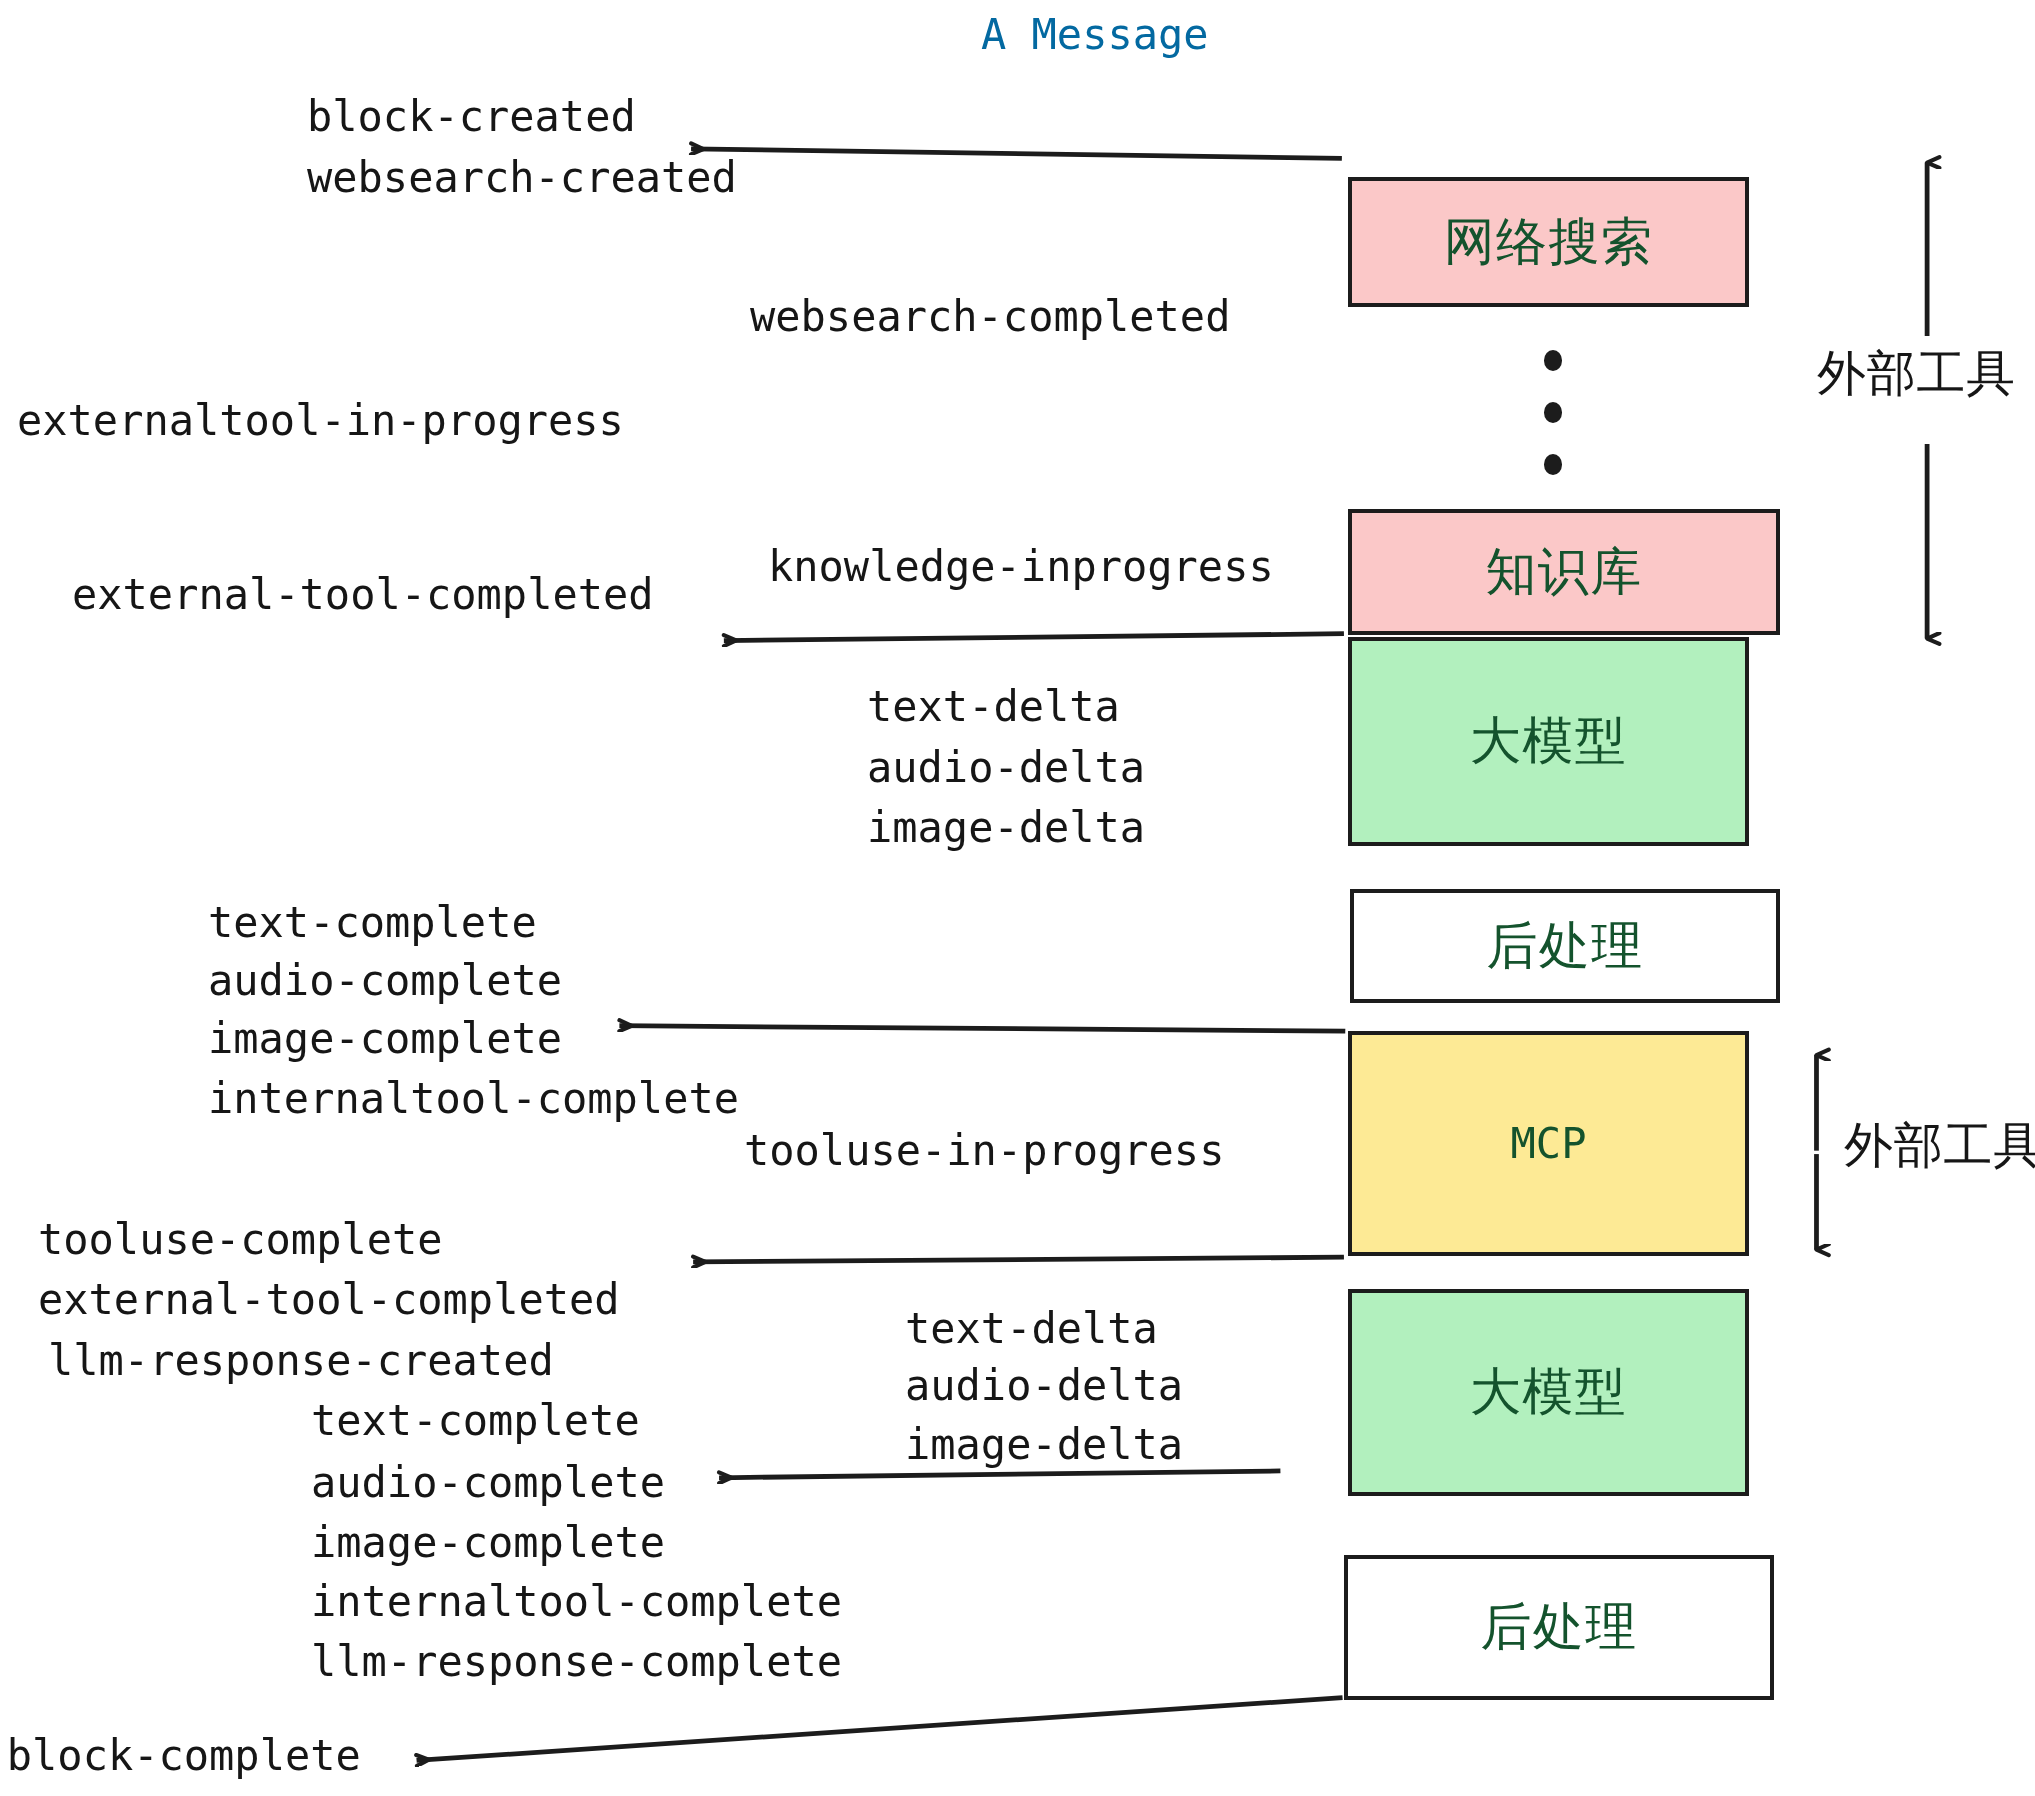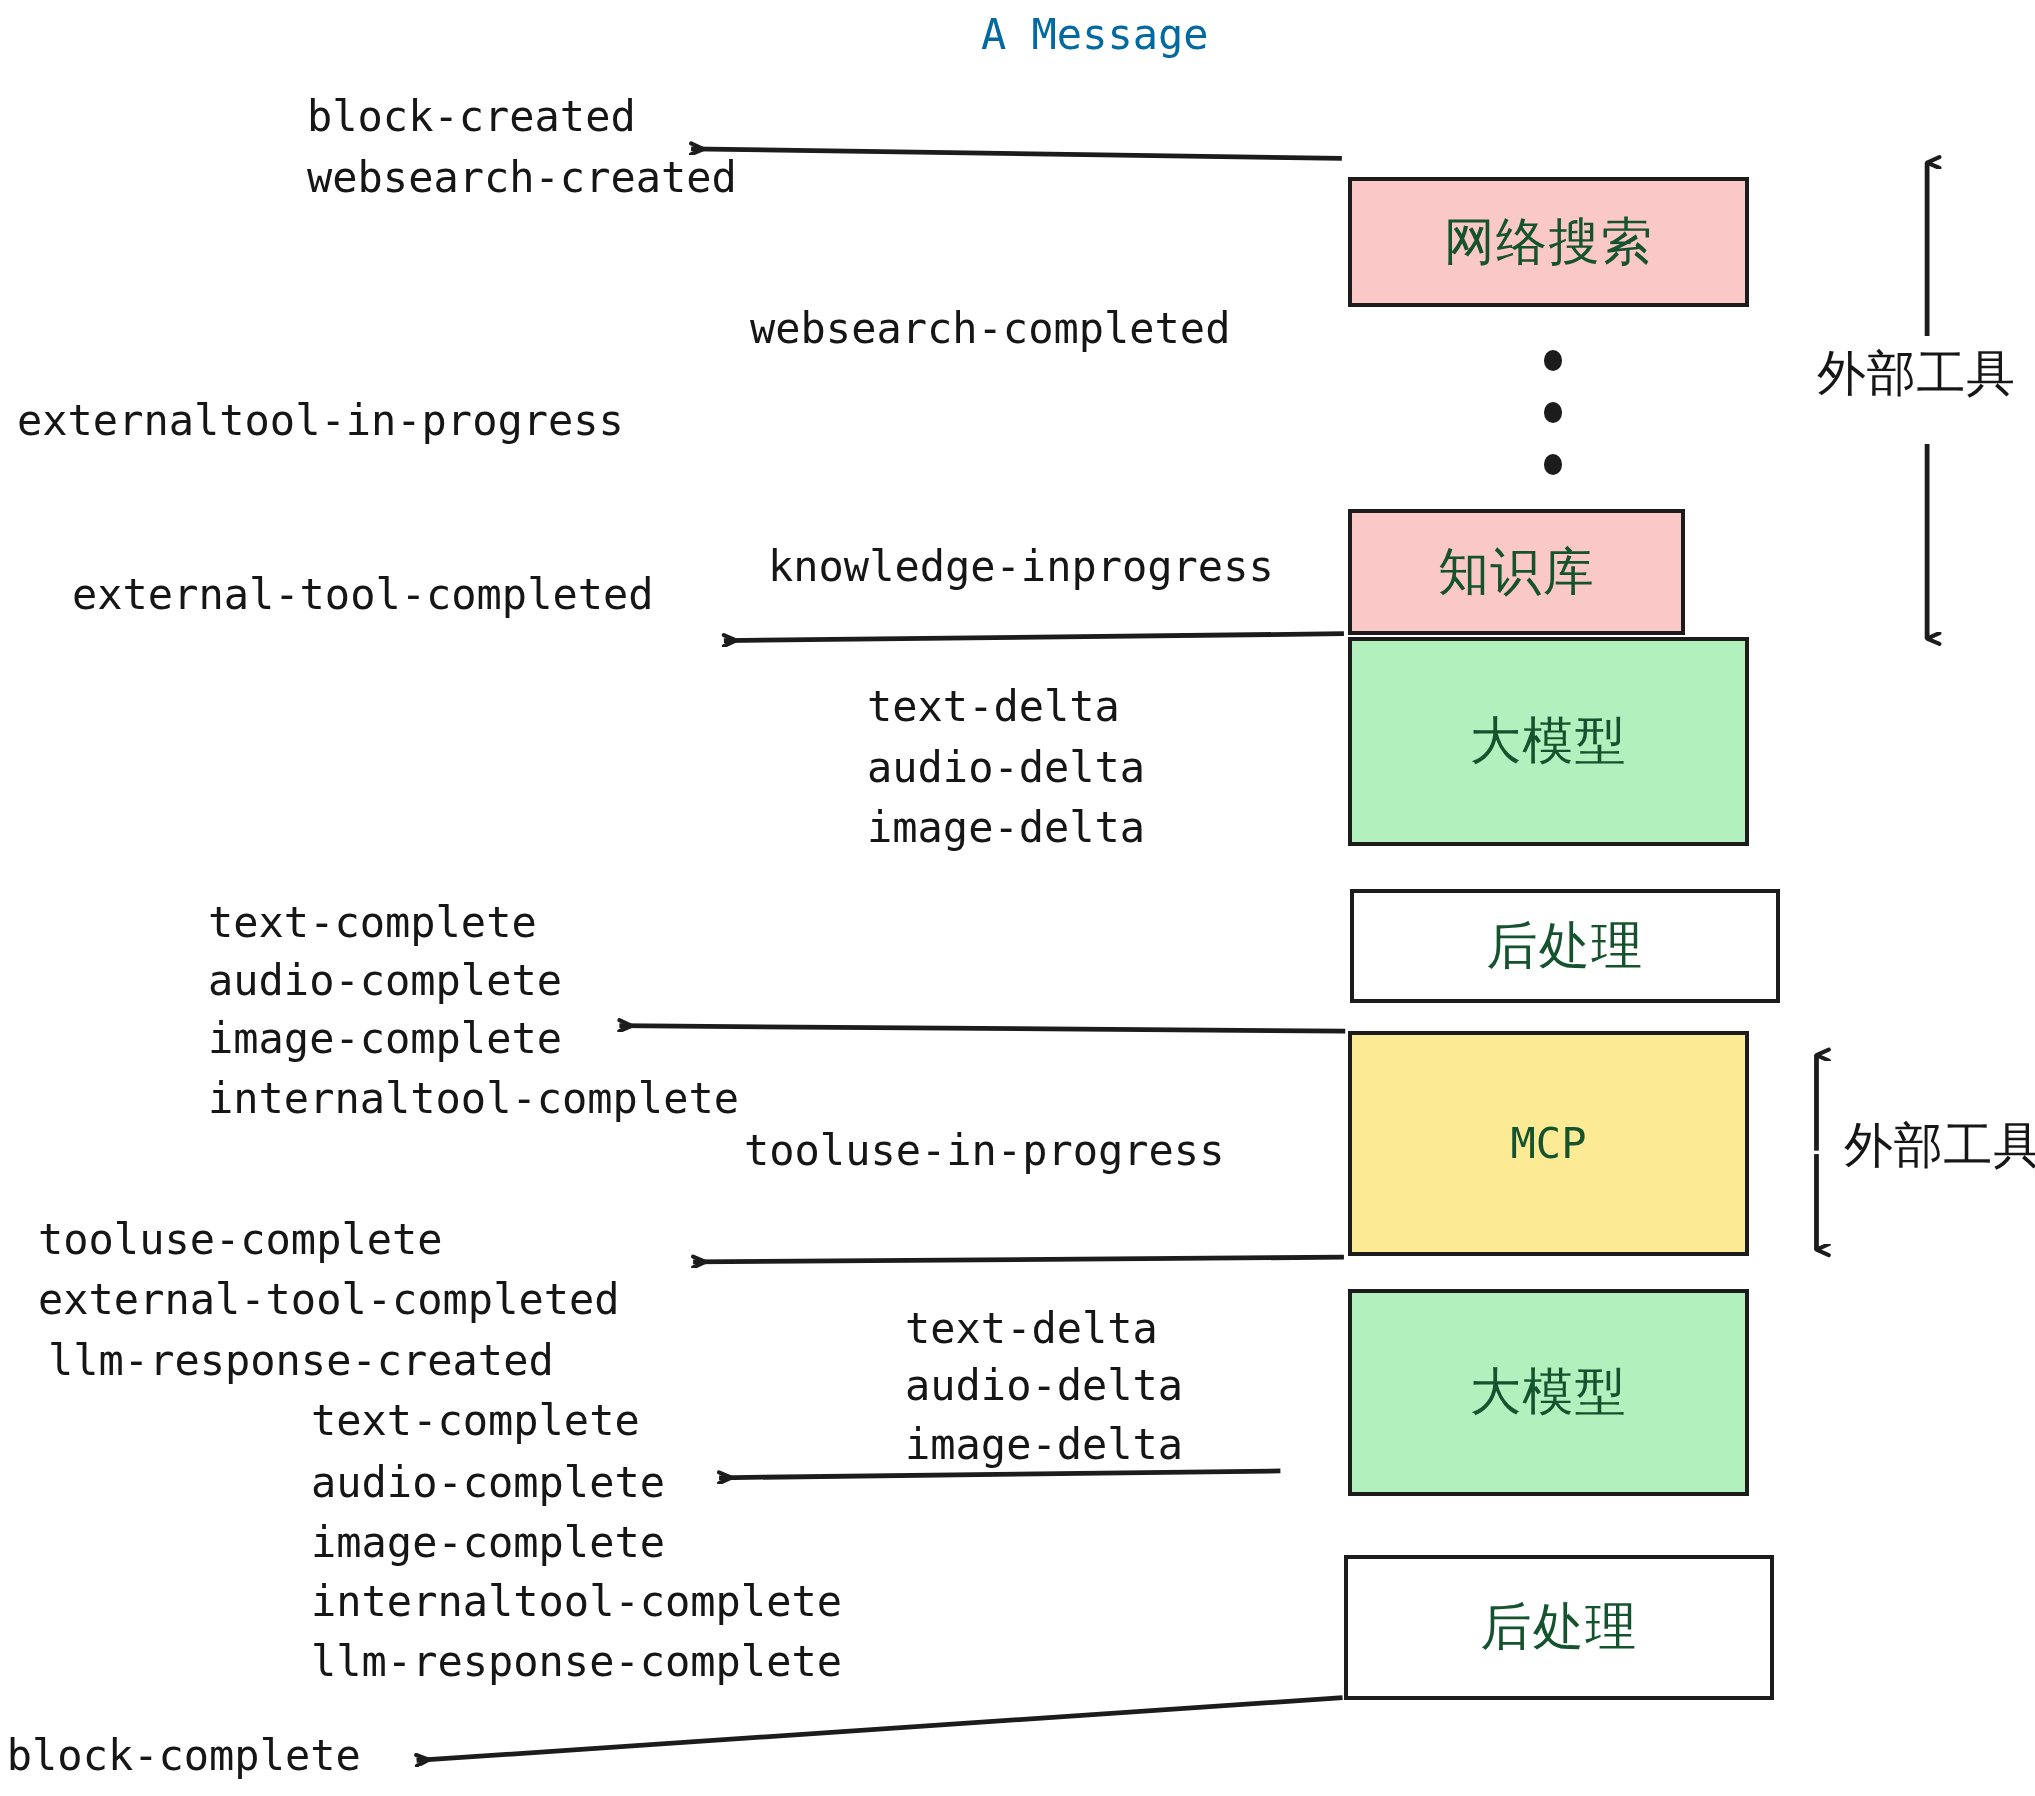--- a/index.html
+++ b/index.html
@@ -121,21 +121,21 @@
   <div id="title" style="left:981px; top:9.6px;">A Message</div>
 
   <div class="dot" style="left:1544px; top:350px;"></div>
   <div class="dot" style="left:1544px; top:402px;"></div>
   <div class="dot" style="left:1544px; top:454px;"></div>
 
   <div class="node" style="left:1348px; top:177px; width:401px; height:130px; background:#FBC8C8;">
     <span class="nlabel">网络搜索</span>
   </div>
 
-  <div class="node" style="left:1348px; top:509px; width:337px; height:126px; background:#FBC8C8;">
+  <div class="node" style="left:1348px; top:509px; width:432px; height:126px; background:#FBC8C8;">
     <span class="nlabel">知识库</span>
   </div>
 
   <div class="node" style="left:1348px; top:637px; width:401px; height:209px; background:#B2F0BE;">
     <span class="nlabel">大模型</span>
   </div>
 
   <div class="node" style="left:1350px; top:889px; width:430px; height:114px; background:#FFFFFF;">
     <span class="nlabel">后处理</span>
   </div>
@@ -150,21 +150,21 @@
 
   <div class="node" style="left:1344px; top:1555px; width:430px; height:145px; background:#FFFFFF;">
     <span class="nlabel">后处理</span>
   </div>
 
   <div class="grouplabel" style="left:1817px; top:341px;">外部工具</div>
   <div class="grouplabel" style="left:1844px; top:1113px;">外部工具</div>
 
   <div class="evt" style="left:307px;  top:96px;">block-created</div>
   <div class="evt" style="left:307px;  top:157px;">websearch-created</div>
-  <div class="evt" style="left:750px; top:308px;">websearch-completed</div>
+  <div class="evt" style="left:750px; top:296px;">websearch-completed</div>
   <div class="evt" style="left:768px; top:546px;">knowledge-inprogress</div>
 
   <div class="evt" style="left:17px;   top:400px;">externaltool-in-progress</div>
   <div class="evt" style="left:72px;  top:574px;">external-tool-completed</div>
 
   <div class="evt" style="left:867px; top:686px;">text-delta</div>
   <div class="evt" style="left:867px; top:747px;">audio-delta</div>
   <div class="evt" style="left:867px; top:807px;">image-delta</div>
 
   <div class="evt" style="left:208px;  top:902px;">text-complete</div>

